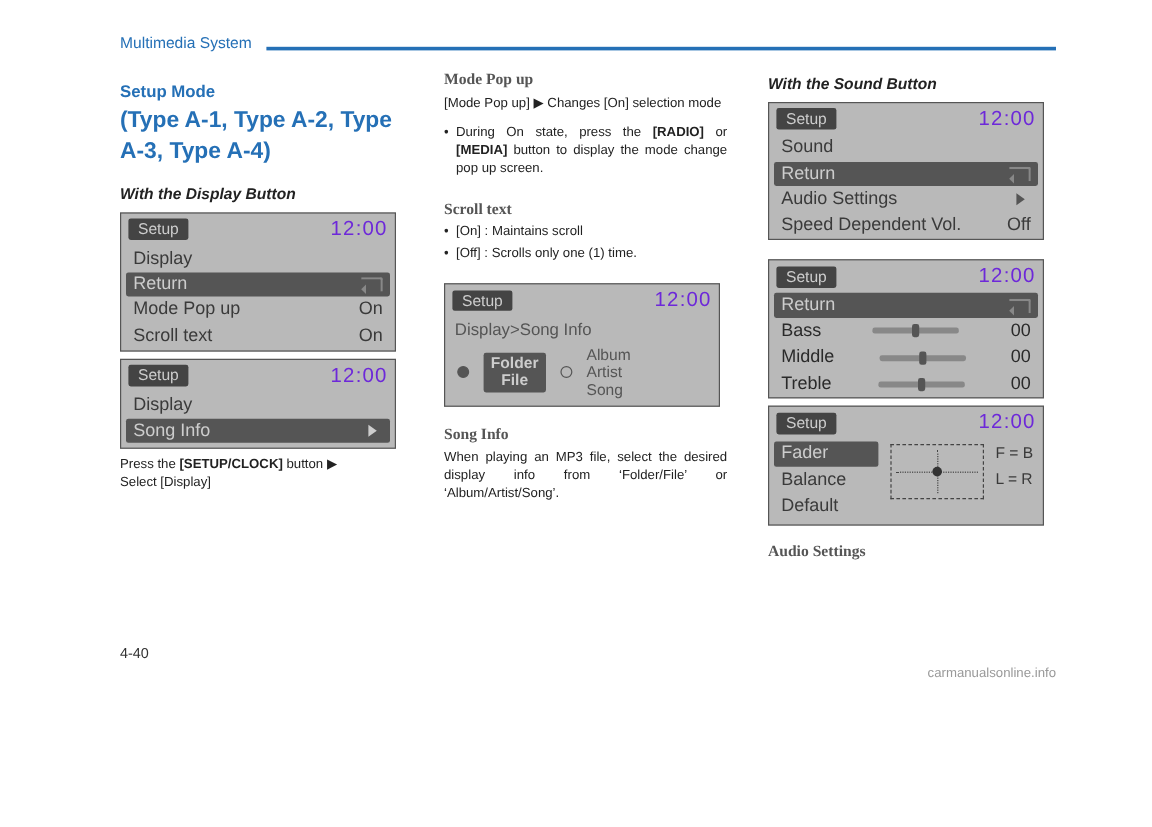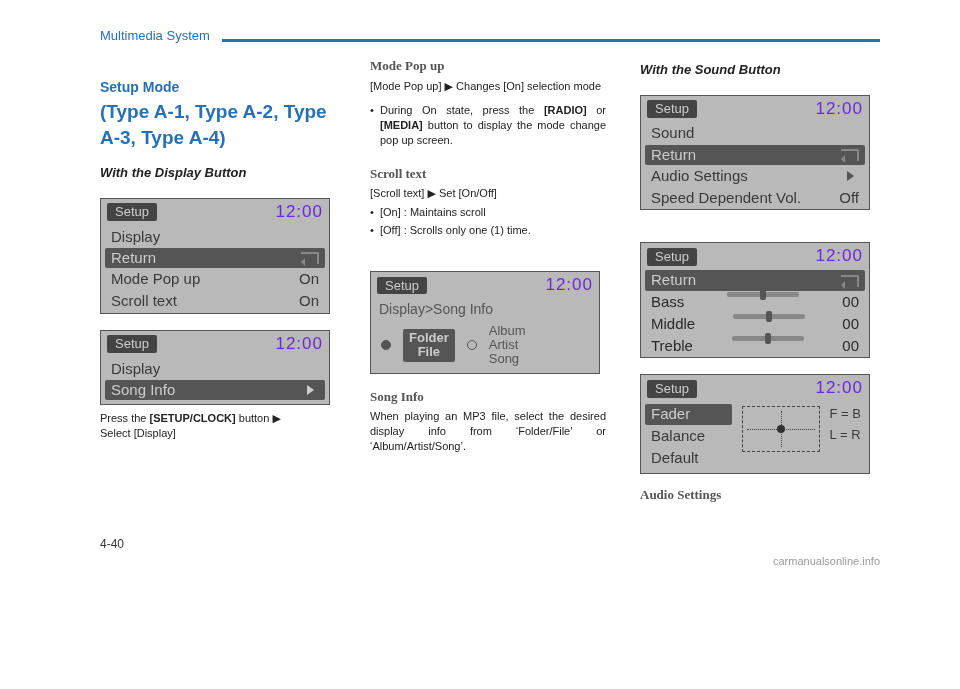--- a/index.html
+++ b/index.html
@@ -43,21 +43,21 @@
   .col {
     width: 236px;
     box-sizing: border-box;
     font-size: 11px;
     line-height: 1.35;
   }
   .h1-blue {
     color: #2570b6;
     font-weight: bold;
     font-size: 14px;
-    margin: 21px 0 2px 0;
+    margin: 10px 0 2px 0;
   }
   .h2-bolditalic {
     font-weight: bold;
     font-style: italic;
     font-size: 13px;
     margin: 14px 0 6px 0;
   }
   .h3-serif {
     font-family: Georgia, "Times New Roman", serif;
     font-weight: bold;
@@ -67,21 +67,21 @@
   }
   .para { text-align: justify; margin: 4px 0 10px 0; }
   .bullet { display: flex; align-items: flex-start; margin: 3px 0; }
   .bullet .dot { width: 10px; flex-shrink: 0; text-align: left; }
   .bullet .txt { flex: 1; text-align: justify; }
 
   .screen {
     border: 1px solid #555;
     background: #b9b9b9;
     width: 228px;
-    margin: 16px 0 6px 0;
+    margin: 0 0 6px 0;
     font-family: "Arial Narrow", Arial, sans-serif;
     font-weight: 500;
     font-size: 14px;
     color: #2a2a2a;
   }
   .screen .titlebar {
     display: flex;
     justify-content: space-between;
     align-items: center;
     padding: 2px 6px;
@@ -113,21 +113,21 @@
     border: none; border-top:2px solid #888; border-right:2px solid #888;
     border-radius: 0 2px 0 0;
     position: relative;
   }
   .return-icon::after{
     content:""; position:absolute; left:-4px; top:4px;
     border: 4px solid transparent; border-right-color:#888;
   }
   .tri-right{ display:inline-block; width:0;height:0;border:5px solid transparent;border-left-color:#555;border-left-width:7px; }
 
-  .eq-row { display:flex; align-items:flex-start; justify-content:space-between; padding:1px 10px; font-size:15px;}
+  .eq-row { display:flex; align-items:center; justify-content:space-between; padding:1px 10px; font-size:15px;}
   .slider {
     width: 72px; height: 5px; background: #888; border-radius:2px; position:relative; margin:0 6px;
   }
   .slider .knob { position:absolute; left:50%; top:-3px; width:6px; height:11px; background:#555; border-radius:2px; transform:translateX(-50%);}
   .balance-box {
     width: 76px; height: 44px; border:1px dashed #444; position:relative; margin:2px 0;
   }
   .balance-box .cross-v{position:absolute;left:50%;top:4px;bottom:4px;border-left:1px dotted #444;}
   .balance-box .cross-h{position:absolute;top:50%;left:4px;right:4px;border-top:1px dotted #444;}
   .balance-box .dot{position:absolute;left:50%;top:50%;width:8px;height:8px;background:#333;border-radius:50%;transform:translate(-50%,-50%);}
@@ -219,21 +219,20 @@
       <div class="para">[Mode Pop up]  ▶  Changes [On] selection mode</div>
       <div class="bullet">
         <span class="dot">•</span>
         <span class="txt">
           <span>During On state, press the </span><b>[RADIO]</b><span> or </span><b>[MEDIA]</b><span> button to display the mode change pop up screen.</span>
         </span>
       </div>
 
       <div style="height:14px;"></div>
       <div class="h3-serif">Scroll text</div>
-      <div class="para" style="margin-bottom:4px;">[Scroll text] ▶ Set [On/Off]</div>
       <div class="bullet">
           <span class="dot">•</span>
           <span class="txt">[On] : Maintains scroll</span>
         </div>
       <div class="bullet">
           <span class="dot">•</span>
           <span class="txt">[Off] : Scrolls only one (1) time.</span>
         </div>
 
       <div style="height:14px;"></div>

